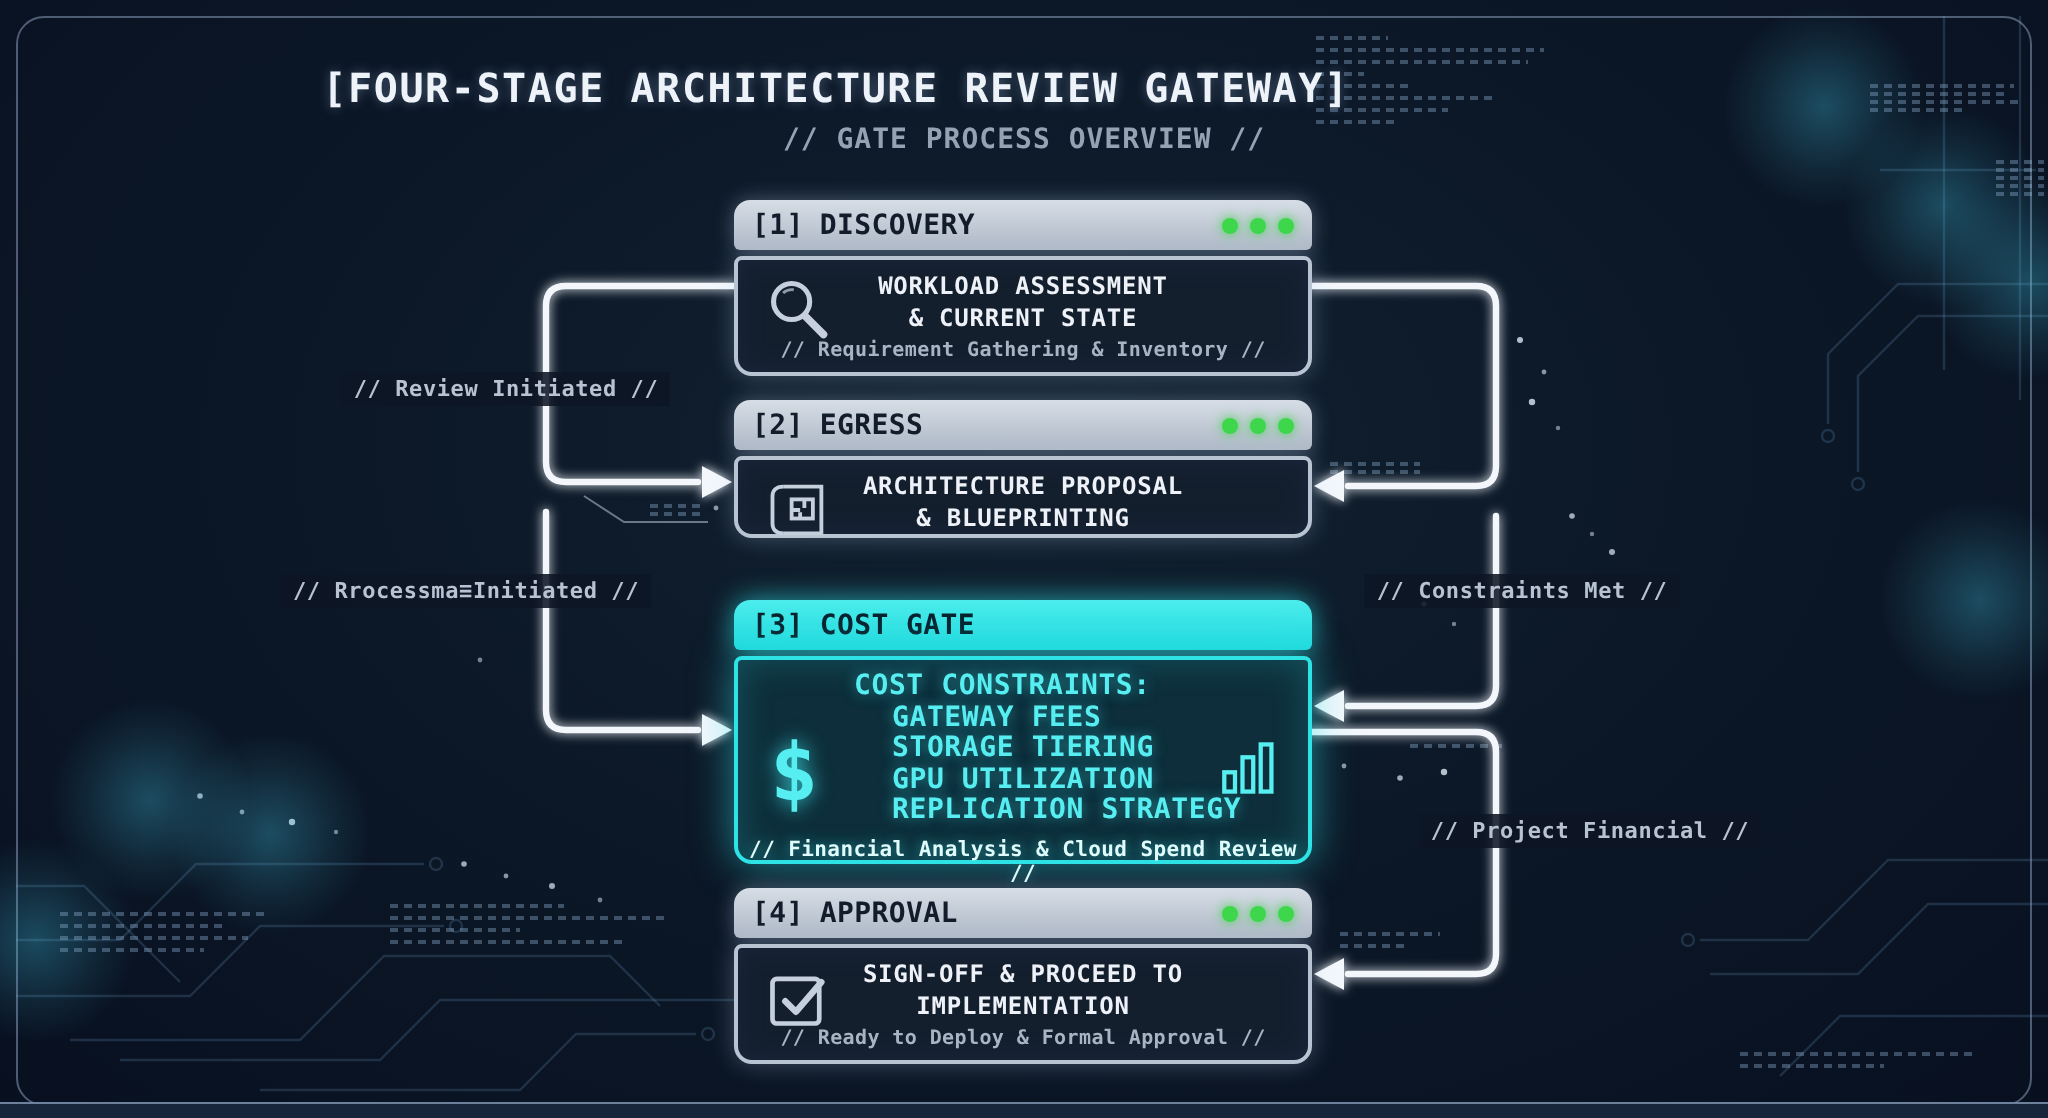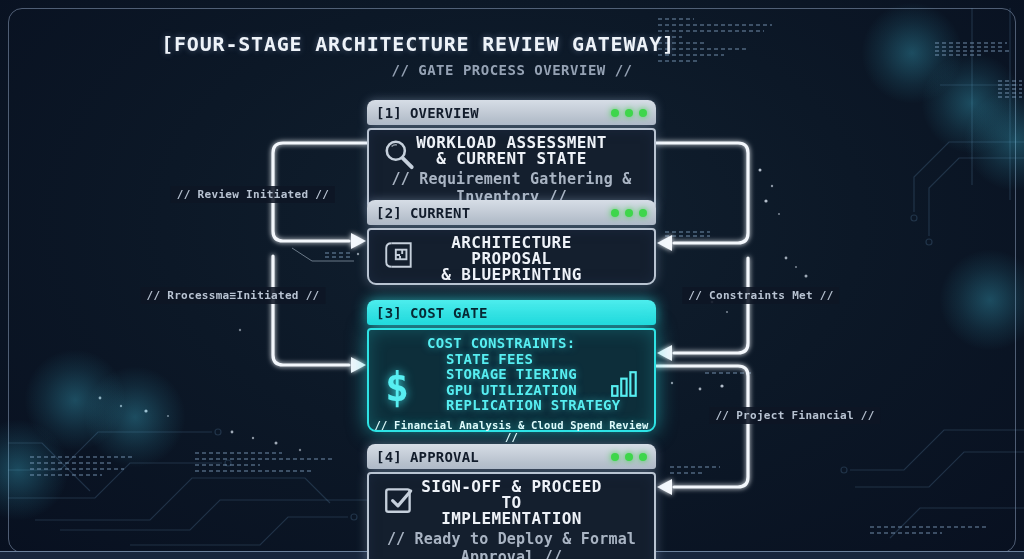--- a/index.html
+++ b/index.html
@@ -42,24 +42,24 @@
     color:#121c2b;font-size:14px;font-weight:bold;letter-spacing:.2px;
     box-shadow:0 0 10px rgba(190,212,245,.35);}
   .stage-id{margin-right:8px;}
   .dots{margin-left:auto;display:flex;gap:6px;}
   .dots i{width:8px;height:8px;border-radius:50%;background:#3ed64b;
     box-shadow:0 0 6px #3ed64b;}
   .card-body-wrap{margin-top:3px;background:#141f2e;
     border:2px solid #b9c4d2;border-radius:4px 4px 9px 9px;position:relative;
     box-shadow:0 0 12px rgba(190,212,245,.30), inset 0 0 12px rgba(30,45,70,.6);}
   .body-main{display:flex;align-items:center;justify-content:center;padding:5px 40px 0 40px;}
-  .body-title{text-align:center;color:#eef2f8;font-size:16px;font-weight:bold;
+  .body-title{text-align:center;color:#eef2f8;font-size:12px;font-weight:bold;
     letter-spacing:.4px;line-height:16px;}
   .left-icon{position:absolute;left:13px;top:8px;width:34px;height:34px;}
-  .card-footer{text-align:center;color:#a9b4c3;font-size:15px;font-weight:bold;
+  .card-footer{text-align:center;color:#a9b4c3;font-size:10px;font-weight:bold;
     padding:3px 0 5px 0;letter-spacing:.2px;}
 
   
   .card.cost .card-header{background:linear-gradient(#4deded,#1fd9dc);color:#06222e;
     box-shadow:0 0 14px rgba(45,226,230,.7);}
   .card.cost .card-body-wrap{background:#0d2e3a;border:2px solid #2ee3e5;
     box-shadow:0 0 20px rgba(45,226,230,.55), inset 0 0 18px rgba(45,226,230,.22);}
   .cost-text{margin:6px 0 0 58px;color:#57eef1;font-size:14px;font-weight:bold;
     letter-spacing:.3px;line-height:15.5px;text-shadow:0 0 7px rgba(60,230,235,.55);}
   .cost-items div{padding-left:19px;}
@@ -222,21 +222,21 @@
 <div class="subtitle">// GATE PROCESS OVERVIEW //</div>
 
 <div class="edge-label" style="left:253px;top:186px">// Review Initiated //</div>
 <div class="edge-label" style="left:233px;top:287px">// Rrocessma≡Initiated //</div>
 <div class="edge-label" style="left:761px;top:287px">// Constraints Met //</div>
 <div class="edge-label" style="left:795px;top:407px">// Project Financial //</div>
 
 <div class="card" style="top:100px">
   <div class="card-header">
     <span class="stage-id">[1]</span>
-    <span class="stage-name">OVERVIEW</span>
+    <span class="stage-name">DISCOVERY</span>
     <span class="dots">
         <i></i>
         <i></i>
         <i></i>
       </span>
   </div>
   <div class="card-body-wrap">
     <span class="left-icon">
       <svg viewBox="0 0 32 32" width="34" height="34" fill="none" stroke="#c6d0dc">
         <circle cx="13" cy="12" r="8.5" stroke-width="2.4"></circle>
@@ -250,21 +250,21 @@
         <div>&amp; CURRENT STATE</div>
       </div>
     </div>
     <div class="card-footer">// Requirement Gathering &amp; Inventory //</div>
   </div>
 </div>
 
 <div class="card" style="top:200px">
   <div class="card-header">
     <span class="stage-id">[2]</span>
-    <span class="stage-name">CURRENT</span>
+    <span class="stage-name">EGRESS</span>
     <span class="dots">
         <i></i>
         <i></i>
         <i></i>
       </span>
   </div>
   <div class="card-body-wrap">
     <span class="left-icon">
       <svg viewBox="0 0 32 32" width="34" height="34" fill="none" stroke="#c6d0dc" stroke-width="1.8">
         <path d="M9 5 H27 V27 H9"></path>
@@ -292,21 +292,21 @@
     <span class="chart-icon">
       <svg viewBox="0 0 28 26" width="30" height="28" fill="none" stroke="#57eef1" stroke-width="2">
         <rect x="2" y="15" width="5" height="9"></rect>
         <rect x="10.5" y="8" width="5" height="16"></rect>
         <rect x="19" y="2" width="5" height="22"></rect>
       </svg>
     </span>
     <div class="cost-text">
       <div>COST CONSTRAINTS:</div>
       <div class="cost-items">
-        <div>STATE FEES</div>
+        <div>GATEWAY FEES</div>
         <div>STORAGE TIERING</div>
         <div>GPU UTILIZATION</div>
         <div>REPLICATION STRATEGY</div>
       </div>
     </div>
     <div class="card-footer">// Financial Analysis &amp; Cloud Spend Review //</div>
   </div>
 </div>
 
 <div class="card" style="top:444px">

